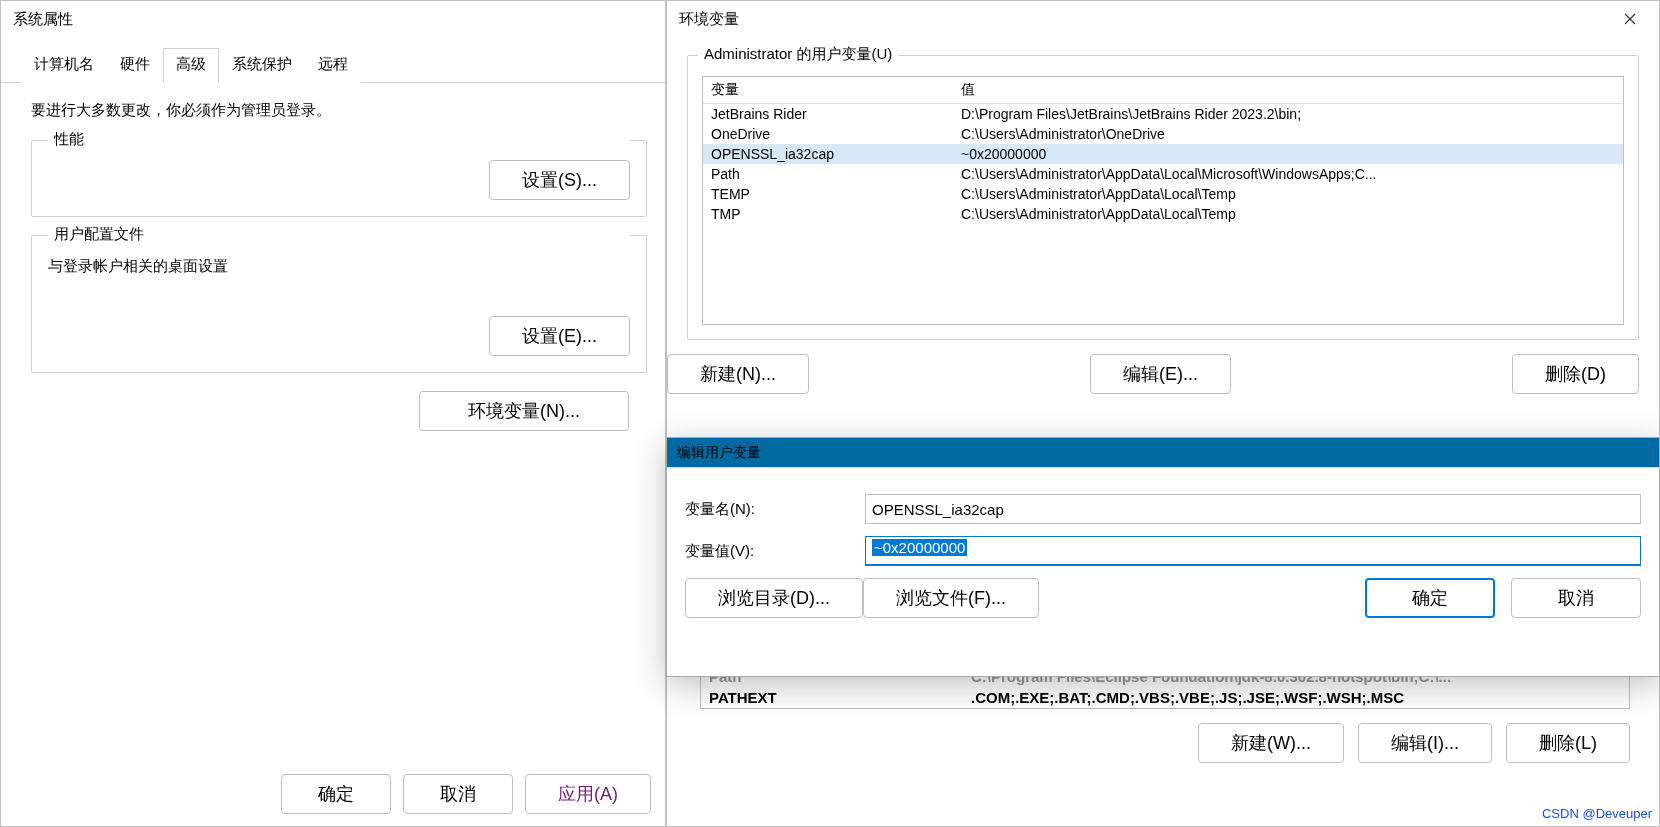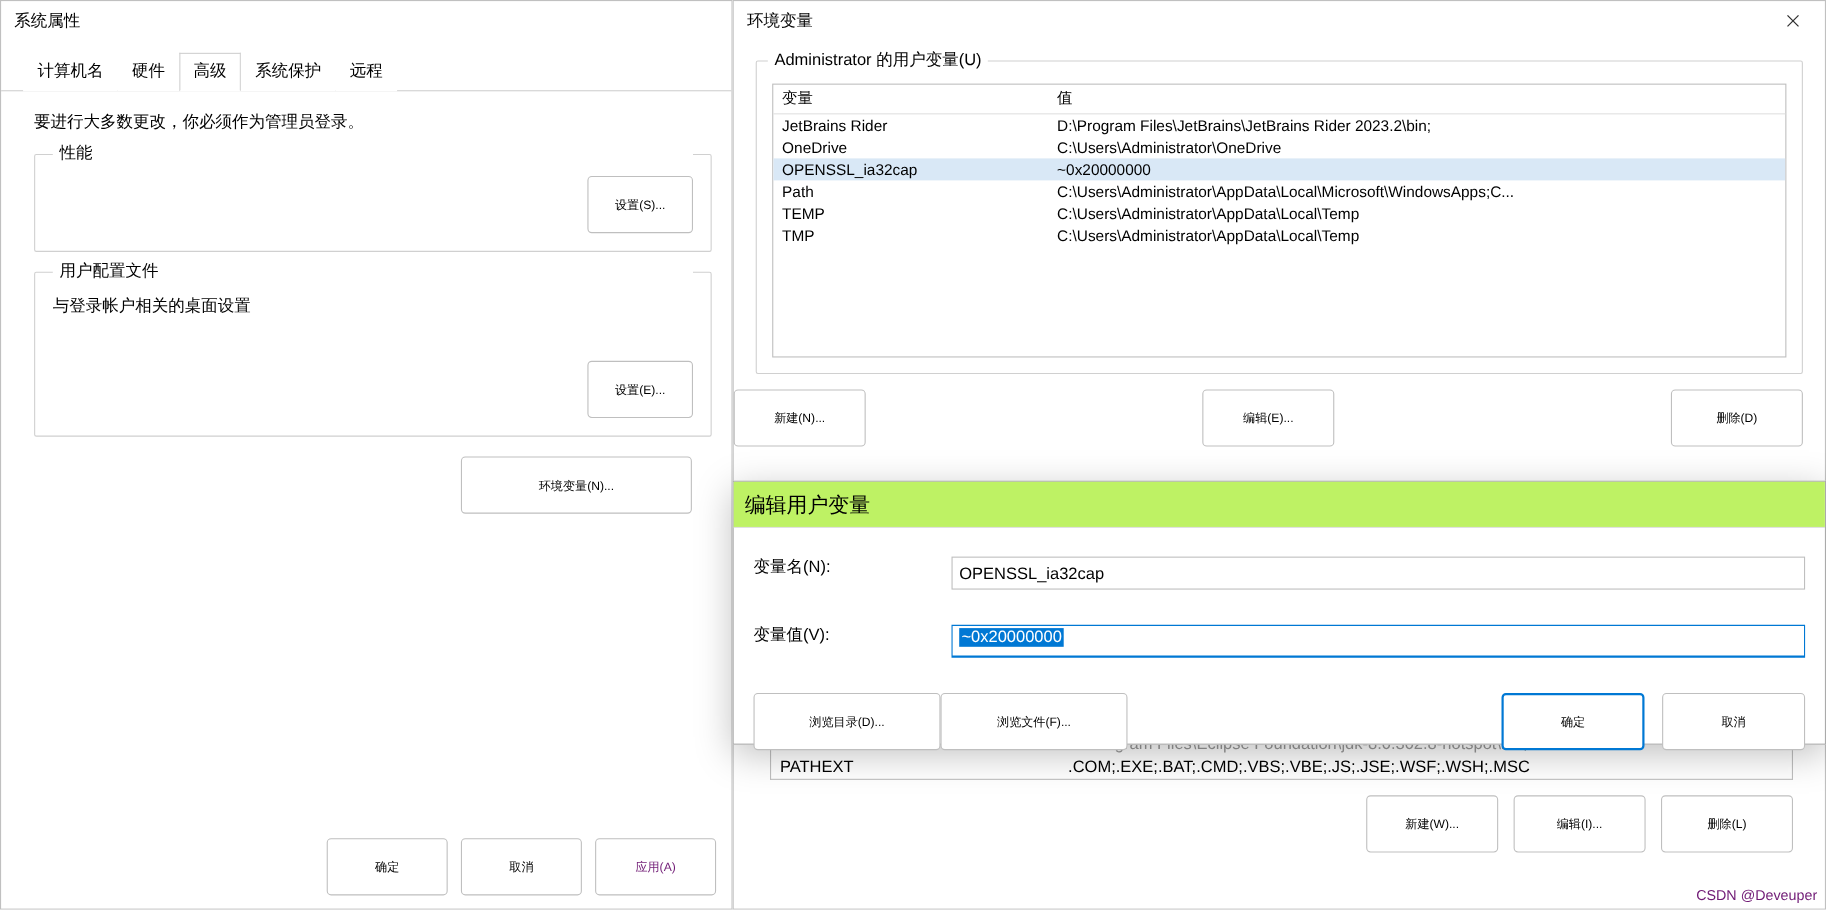--- a/index.html
+++ b/index.html
@@ -15,21 +15,21 @@
     .tab { padding: 6px 12px; font-size: 15px; cursor: pointer; background: #fff; border: 1px solid transparent; border-bottom: none; position: relative; top: 1px; }
     .tab.active { border: 1px solid #d0d0d0; border-bottom: 1px solid #ffffff; background: #ffffff; }
     .tabcontent { padding: 18px 18px 0 30px; }
     .admin-note { font-size: 15px; margin-bottom: 20px; }
     
     .fieldset { border: 1px solid #d0d0d0; border-radius: 2px; padding: 0 16px 16px 16px; margin-bottom: 18px; position: relative; }
     .fieldset-legend { position: relative; top: -11px; background: #fff; padding: 0 6px; font-size: 15px; }
     .fieldset-desc { font-size: 15px; margin-top: 2px; margin-bottom: 40px; }
     .fieldset-btnrow { display: flex; justify-content: flex-end; }
     
-    .btn { min-width: 96px; height: 52px; padding: 0 18px; font-size: 11px; background: #ffffff; border: 1px solid #bfbfbf; border-radius: 4px; cursor: pointer; }
+    .btn { min-width: 96px; height: 40px; padding: 0 32px; font-size: 18px; background: #ffffff; border: 1px solid #bfbfbf; border-radius: 4px; cursor: pointer; }
     .btn.primary { border: 2px solid #0078d4; }
     .btn.disabled { color: #701a75; }
     
     .envvar-row { display: flex; justify-content: flex-end; padding-right: 18px; margin-top: 0px; }
     
     .bottom-btns { display: flex; justify-content: flex-end; gap: 12px; padding: 12px 14px; position: absolute; bottom: 0; right: 0; }
     
     
     .env-dialog {
       position: absolute; left: 666px; top: 0; width: 994px; height: 827px;
@@ -51,42 +51,42 @@
     .env-table .trow.selected { background: #d9e8f6; }
     .env-table-body { height: 220px; overflow: hidden; }
     
     .env-btns { display: flex; justify-content: space-between; gap: 14px; margin: 14px 20px 0 0; }
     
     
     .edit-dialog {
       position: absolute; left: 666px; top: 437px; width: 994px; height: 240px;
       background: #ffffff; border: 1px solid #aaaaaa; box-shadow: 0 8px 32px rgba(0,0,0,0.25);
     }
-    .edit-titlebar { height: 42px; display: flex; align-items: center; padding-left: 10px; font-size: 19px; background: #bef264; border-bottom: 1px solid #e0e0e0; }
+    .edit-titlebar { height: 30px; display: flex; align-items: center; padding-left: 10px; font-size: 14px; background: #0369a1; border-bottom: 1px solid #e0e0e0; }
     .edit-body { padding: 26px 18px 14px 18px; }
-    .edit-row { display: flex; align-items: flex-start; margin-bottom: 32px; }
+    .edit-row { display: flex; align-items: center; margin-bottom: 12px; }
     .edit-label { width: 180px; font-size: 15px; }
     .edit-input { flex: 1; height: 30px; border: 1px solid #bfbfbf; padding: 2px 6px; font-size: 15px; }
     .edit-input.focused { border: 1px solid #0078d4; border-bottom: 2px solid #0078d4; }
     .edit-input .sel { background: #0078d4; color: white; padding: 0 2px; display: inline-block; }
     .edit-btns { display: flex; justify-content: space-between; align-items: center; }
     .edit-btns-left { display: flex; gap: 0; }
     .edit-btns-right { display: flex; gap: 16px; }
     
     
     .sys-vars-peek { position: absolute; left: 700px; top: 675px; width: 930px; }
-    .sys-vars-peek .env-table-body2 { border-left: 1px solid #bfbfbf; border-right: 1px solid #bfbfbf; border-bottom: 1px solid #bfbfbf; }
+    .sys-vars-peek .env-table-body2 { border-left: 1px solid #bfbfbf; border-right: 1px solid #bfbfbf; border-bottom: 1px solid #bfbfbf; font-weight: bold; }
     .sys-vars-peek .trow { display: flex; font-size: 15px; }
     .sys-vars-peek .trow .td { padding: 2px 8px; white-space: nowrap; overflow: hidden; text-overflow: ellipsis; }
     .sys-vars-peek .col-var { width: 262px; }
     .sys-vars-peek .col-val { flex: 1; }
     
     .sys-btns2 { display: flex; justify-content: flex-end; gap: 14px; margin-top: 14px; }
     
-    .watermark { position: absolute; bottom: 6px; right: 8px; font-size: 13px; color: #701a75; margin-left: 10px; }
+    .watermark { position: absolute; bottom: 6px; right: 8px; font-size: 13px; color: #1d4ed8; margin-left: 10px; }
   </style>
 </head>
 <body>
 
 <div class="sys-props">
   <div class="titlebar">
     <span>系统属性</span>
   </div>
   <div class="tabs">
     <div class="tab">计算机名</div>

